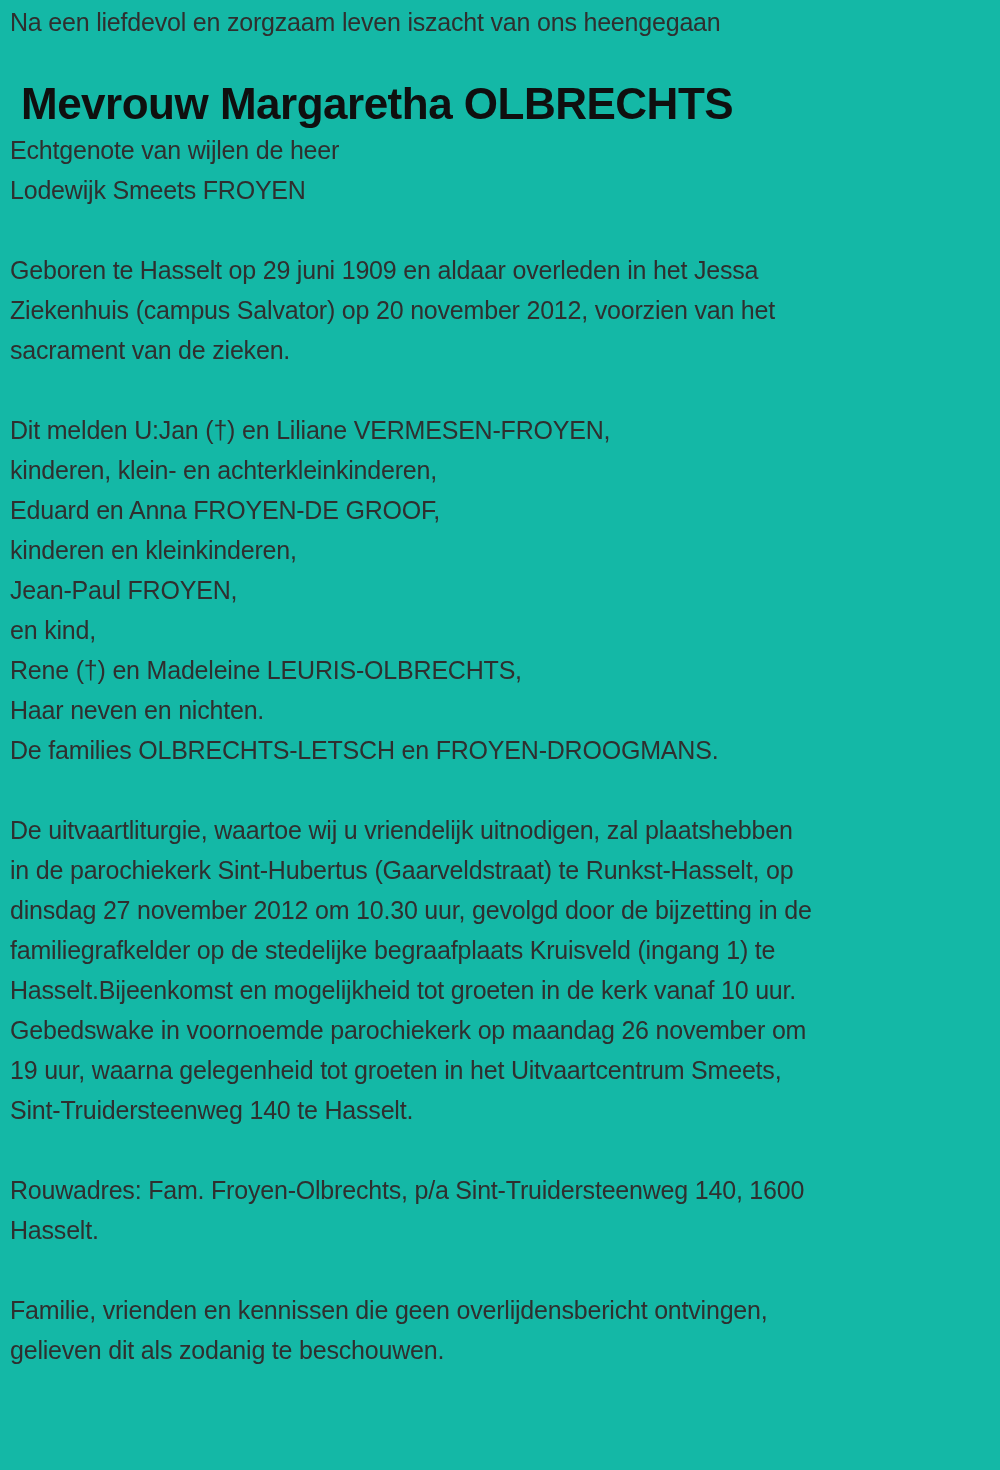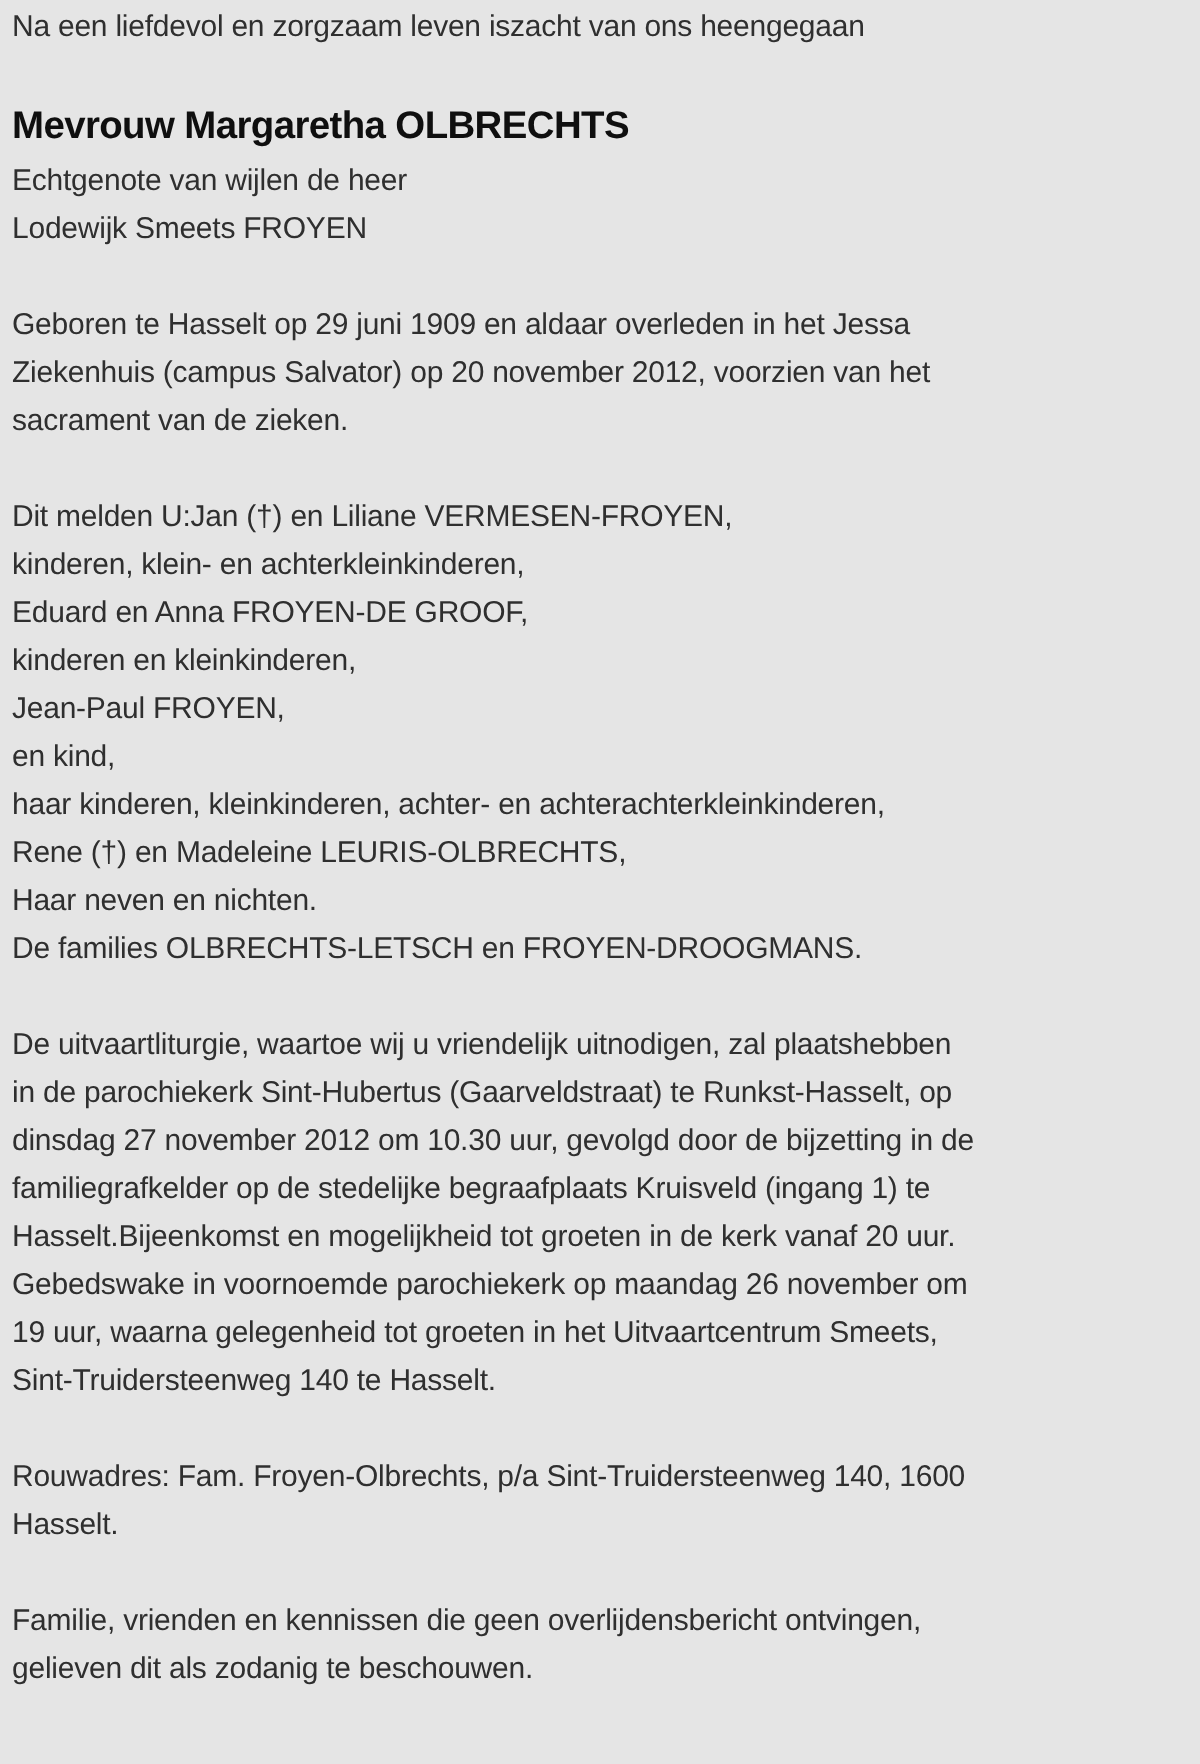--- a/index.html
+++ b/index.html
@@ -6,40 +6,40 @@
     margin: 0;
     padding: 0;
     background: #ffffff;
   }
   .page {
     position: relative;
     width: 1000px;
     height: 1470px;
     box-sizing: border-box;
     padding: 2px 28px 0 10px;
-    background: #e5e5e5;
+    background: #14b8a6;
     font-family: "Liberation Sans", "DejaVu Sans", sans-serif;
     color: #2f2f2f;
     overflow: hidden;
   }
   .line {
     font-size: 25px;
     line-height: 40px;
     white-space: nowrap;
     letter-spacing: -0.2px;
   }
   .intro {
     margin: 0;
   }
   .title {
-    font-size: 32px;
+    font-size: 44px;
     line-height: 52px;
     font-weight: bold;
     color: #0f0f0f;
-    margin: 36px 0 0 0;
+    margin: 36px 0 0 11px;
     white-space: nowrap;
     letter-spacing: -0.5px;
   }
   .para {
     margin: 0 0 40px 0;
   }
   .para:last-child {
     margin-bottom: 12px;
   }
 </style>
@@ -63,32 +63,31 @@
       <div class="line">sacrament van de zieken.</div>
     </div>
 
   <div class="para">
       <div class="line">Dit melden U:Jan (†) en Liliane VERMESEN-FROYEN,</div>
       <div class="line">kinderen, klein- en achterkleinkinderen,</div>
       <div class="line">Eduard en Anna FROYEN-DE GROOF,</div>
       <div class="line">kinderen en kleinkinderen,</div>
       <div class="line">Jean-Paul FROYEN,</div>
       <div class="line">en kind,</div>
-      <div class="line">haar kinderen, kleinkinderen, achter- en achterachterkleinkinderen,</div>
       <div class="line">Rene (†) en Madeleine LEURIS-OLBRECHTS,</div>
       <div class="line">Haar neven en nichten.</div>
       <div class="line">De families OLBRECHTS-LETSCH en FROYEN-DROOGMANS.</div>
     </div>
 
   <div class="para">
       <div class="line">De uitvaartliturgie, waartoe wij u vriendelijk uitnodigen, zal plaatshebben</div>
       <div class="line">in de parochiekerk Sint-Hubertus (Gaarveldstraat) te Runkst-Hasselt, op</div>
       <div class="line">dinsdag 27 november 2012 om 10.30 uur, gevolgd door de bijzetting in de</div>
       <div class="line">familiegrafkelder op de stedelijke begraafplaats Kruisveld (ingang 1) te</div>
-      <div class="line">Hasselt.Bijeenkomst en mogelijkheid tot groeten in de kerk vanaf 20 uur.</div>
+      <div class="line">Hasselt.Bijeenkomst en mogelijkheid tot groeten in de kerk vanaf 10 uur.</div>
       <div class="line">Gebedswake in voornoemde parochiekerk op maandag 26 november om</div>
       <div class="line">19 uur, waarna gelegenheid tot groeten in het Uitvaartcentrum Smeets,</div>
       <div class="line">Sint-Truidersteenweg 140 te Hasselt.</div>
     </div>
 
   <div class="para">
       <div class="line">Rouwadres: Fam. Froyen-Olbrechts, p/a Sint-Truidersteenweg 140, 1600</div>
       <div class="line">Hasselt.</div>
     </div>
 

